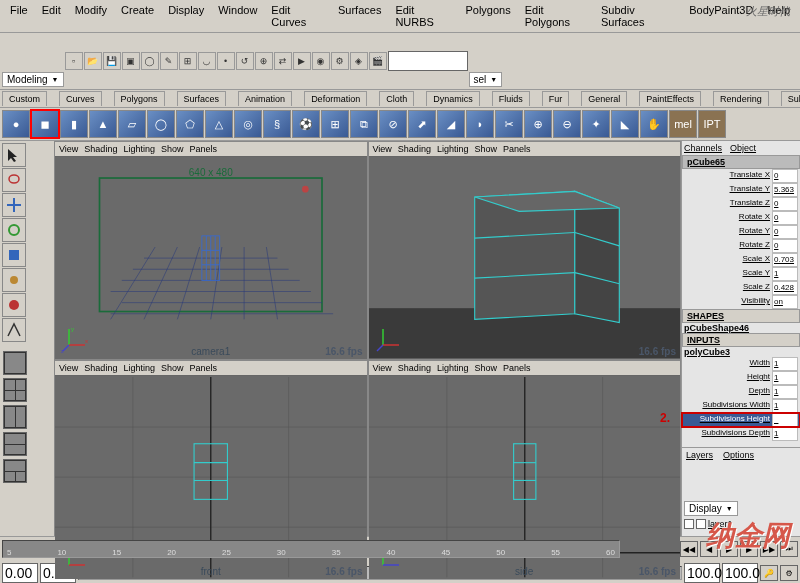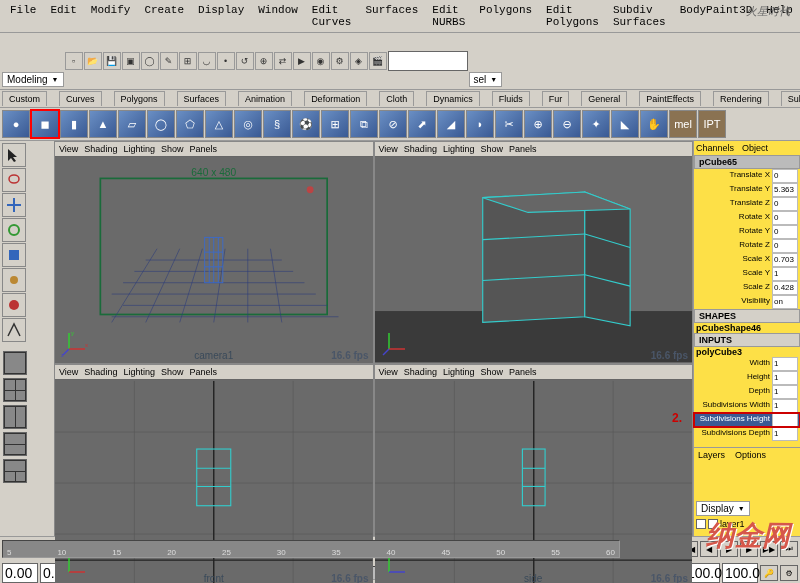--- a/index.html
+++ b/index.html
@@ -1,18 +1,18 @@
 <!DOCTYPE html>
 <html><head>
 <meta charset="utf-8">
 <style>
 * { margin: 0; padding: 0; box-sizing: border-box; font-family: Arial, sans-serif; }
 body { width: 800px; height: 583px; background: #d4d0c8; font-size: 10px; overflow: hidden; position: relative; }
 .menubar { display: flex; background: #d4d0c8; padding: 2px 4px; border-bottom: 1px solid #999; font-size: 11px; gap: 2px; }
-.menubar span { padding: 2px 6px; cursor: default; font-family: Liberation Mono, monospace; }
+.menubar span { padding: 2px 6px; cursor: default; }
 .toolbar1 { display: flex; align-items: center; background: #d4d0c8; padding: 2px; border-bottom: 1px solid #999; gap: 1px; }
 .dropdown { background: white; border: 1px solid #999; padding: 1px 4px; font-size: 10px; display: inline-flex; align-items: center; gap: 4px; margin-top: 37px; }
 .dropdown::after { content: "▼"; font-size: 7px; }
 .ico { width: 18px; height: 18px; background: #d4d0c8; border: 1px solid #999; display: inline-flex; align-items: center; justify-content: center; font-size: 9px; color: #333; }
 .shelf-tabs { display: flex; background: #d4d0c8; padding: 1px 2px; font-size: 9px; gap: 12px; border-bottom: 1px solid #999; }
 .shelf-tabs span { padding: 2px 6px; border: 1px solid #999; background: #d4d0c8; border-bottom: none; }
 .shelf { display: flex; background: #d4d0c8; padding: 2px; border-bottom: 1px solid #999; gap: 1px; }
 .shelf-ico { width: 28px; height: 28px; border: 1px solid #888; background: linear-gradient(135deg,#6a8fc4,#3a5a94); display: inline-flex; align-items: center; justify-content: center; font-size: 11px; color: #fff; position: relative; }
 .shelf-ico.selected { outline: 2px solid red; outline-offset: -1px; }
 .main { display: flex; position: relative; }
@@ -21,21 +21,21 @@
 .tool svg { width: 16px; height: 16px; }
 .layout-grid { width: 24px; height: 24px; border: 1px solid #666; background: #333; margin: 1px; display: grid; grid-template: 1fr 1fr / 1fr 1fr; gap: 1px; padding: 1px; }
 .layout-grid div { background: #888; }
 .viewports { flex: 1; display: grid; grid-template: 1fr 1fr / 1fr 1fr; gap: 2px; background: #888; padding: 1px; margin-left: 24px; }
 .vp { background: #6a6a6a; position: relative; display: flex; flex-direction: column; }
 .vp-menu { background: #d4d0c8; padding: 2px 4px; font-size: 9px; display: flex; gap: 6px; border-bottom: 1px solid #666; }
 .vp-canvas { flex: 1; position: relative; background: #6a6a6a; overflow: hidden; }
 .vp-fps { position: absolute; bottom: 2px; right: 4px; color: #4a5668; font-size: 10px; font-weight: bold; }
 .vp-label { position: absolute; bottom: 2px; left: 50%; transform: translateX(-50%); color: #3a4a5a; font-size: 10px; }
 .axis { position: absolute; bottom: 6px; left: 6px; width: 30px; height: 30px; }
-.right-panel { width: 107px; background: #fde047; font-size: 9px; border-left: 1px solid #999; }
+.right-panel { width: 119px; background: #e5e5e5; font-size: 9px; border-left: 1px solid #999; text-decoration: underline; }
 .rp-tabs { display: flex; padding: 2px; gap: 8px; font-size: 9px; }
 .rp-title { background: #bbb; padding: 1px 4px; font-weight: bold; border: 1px solid #999; }
 .rp-row { display: flex; justify-content: space-between; padding: 0 2px; line-height: 12px; }
 .rp-row .lbl { text-align: right; flex: 1; padding-right: 2px; font-size: 8px; }
 .rp-row .val { width: 26px; background: white; border: 1px solid #bbb; padding: 0 1px; font-size: 8px; }
 .rp-highlight { outline: 2px solid #c00; outline-offset: -1px; position: relative; }
 .rp-highlight::before { content: "2."; position: absolute; left: -22px; top: -1px; color: #c00; font-size: 12px; font-weight: bold; }
 .rp-row.sel { background: #3a5a94; color: white; }
 .timeline { display: flex; align-items: center; background: #d4d0c8; padding: 2px; border-top: 1px solid #999; gap: 2px; }
 .time-track { flex: 1; height: 18px; background: #888; border: 1px inset #999; position: relative; display: flex; justify-content: space-between; padding: 0 4px; color: #ddd; font-size: 8px; align-items: flex-end; }

